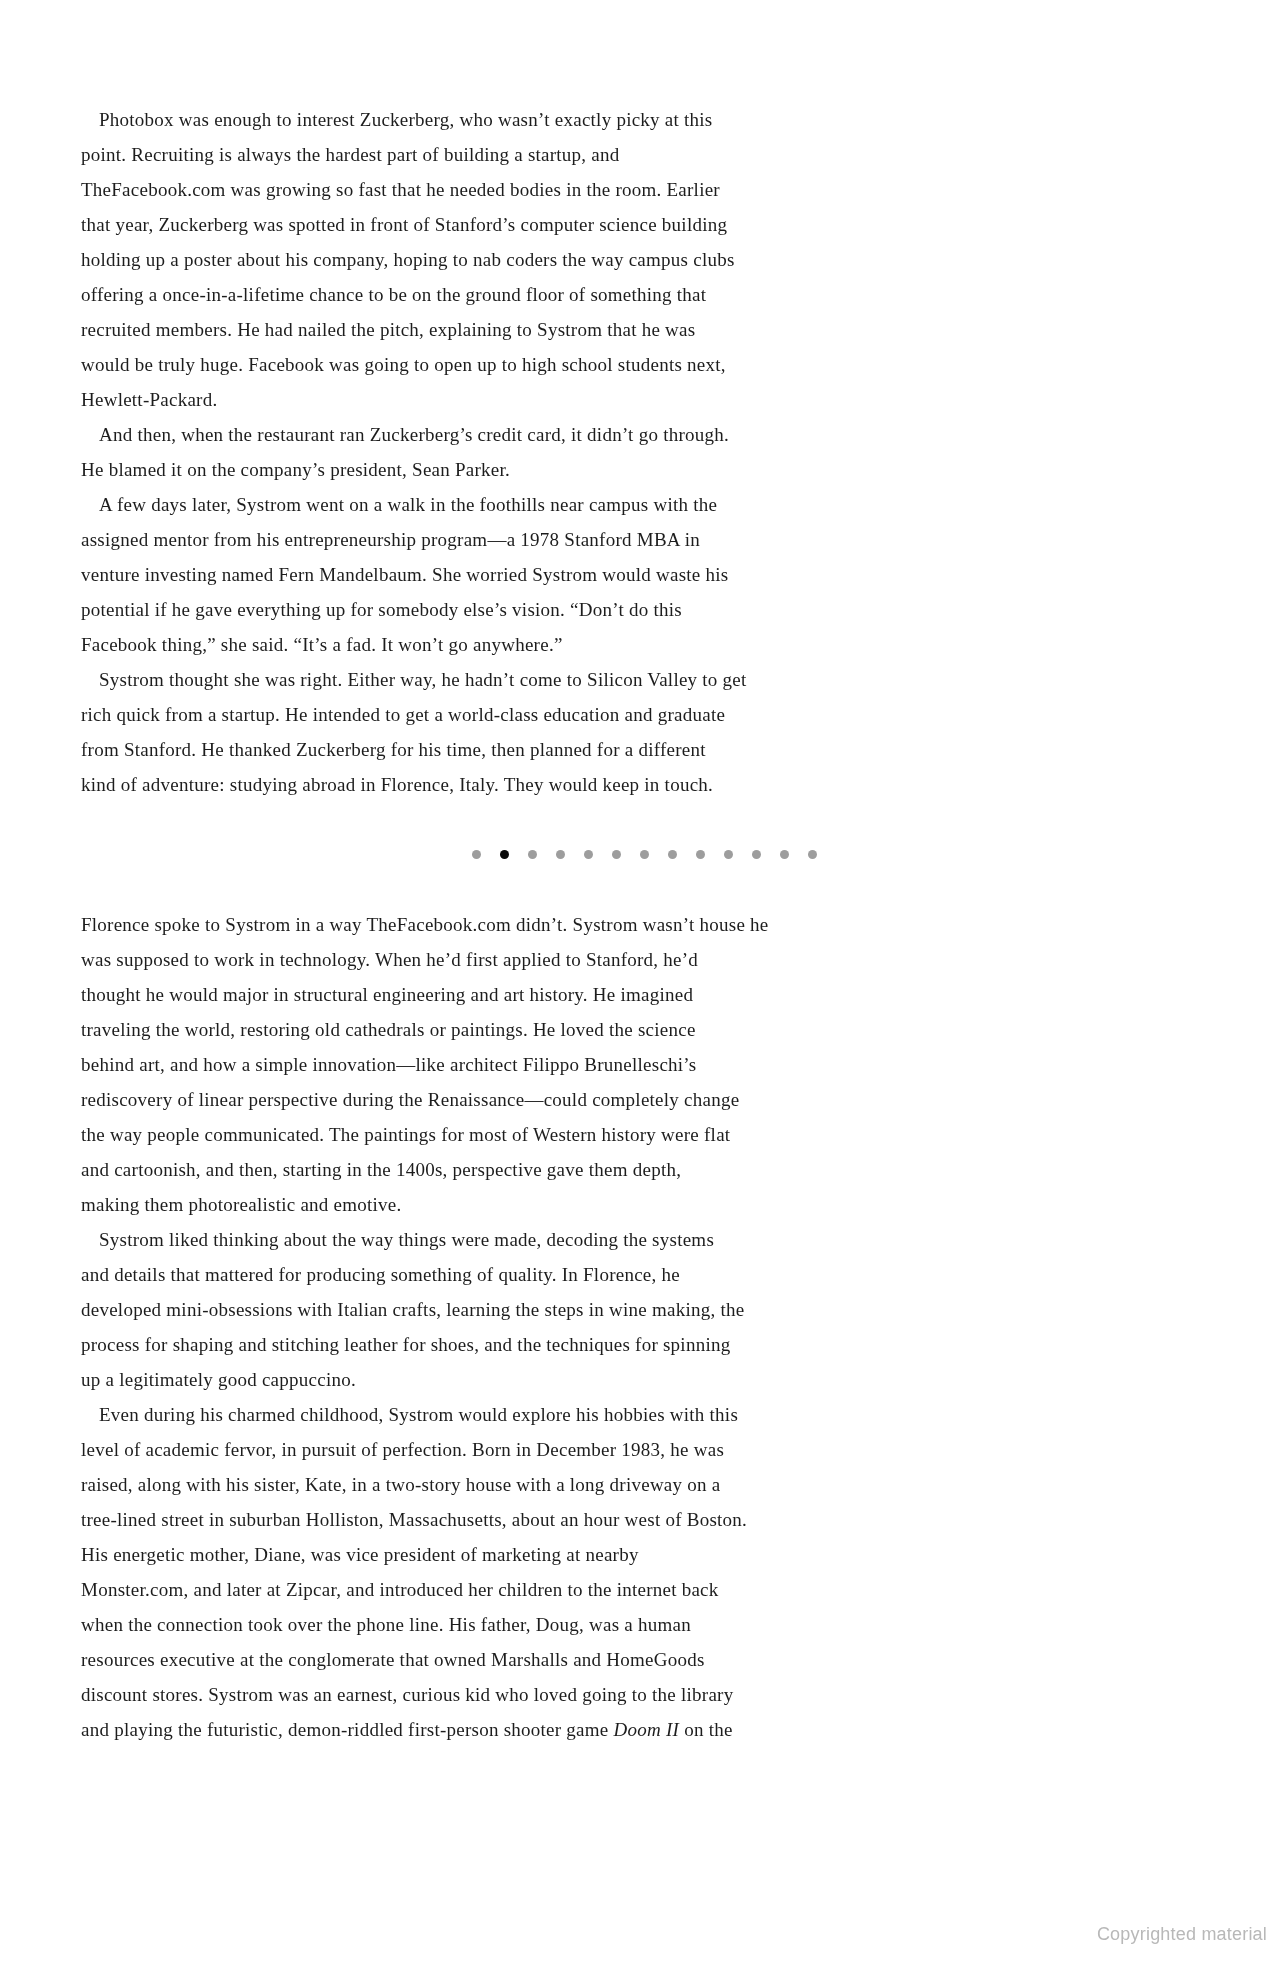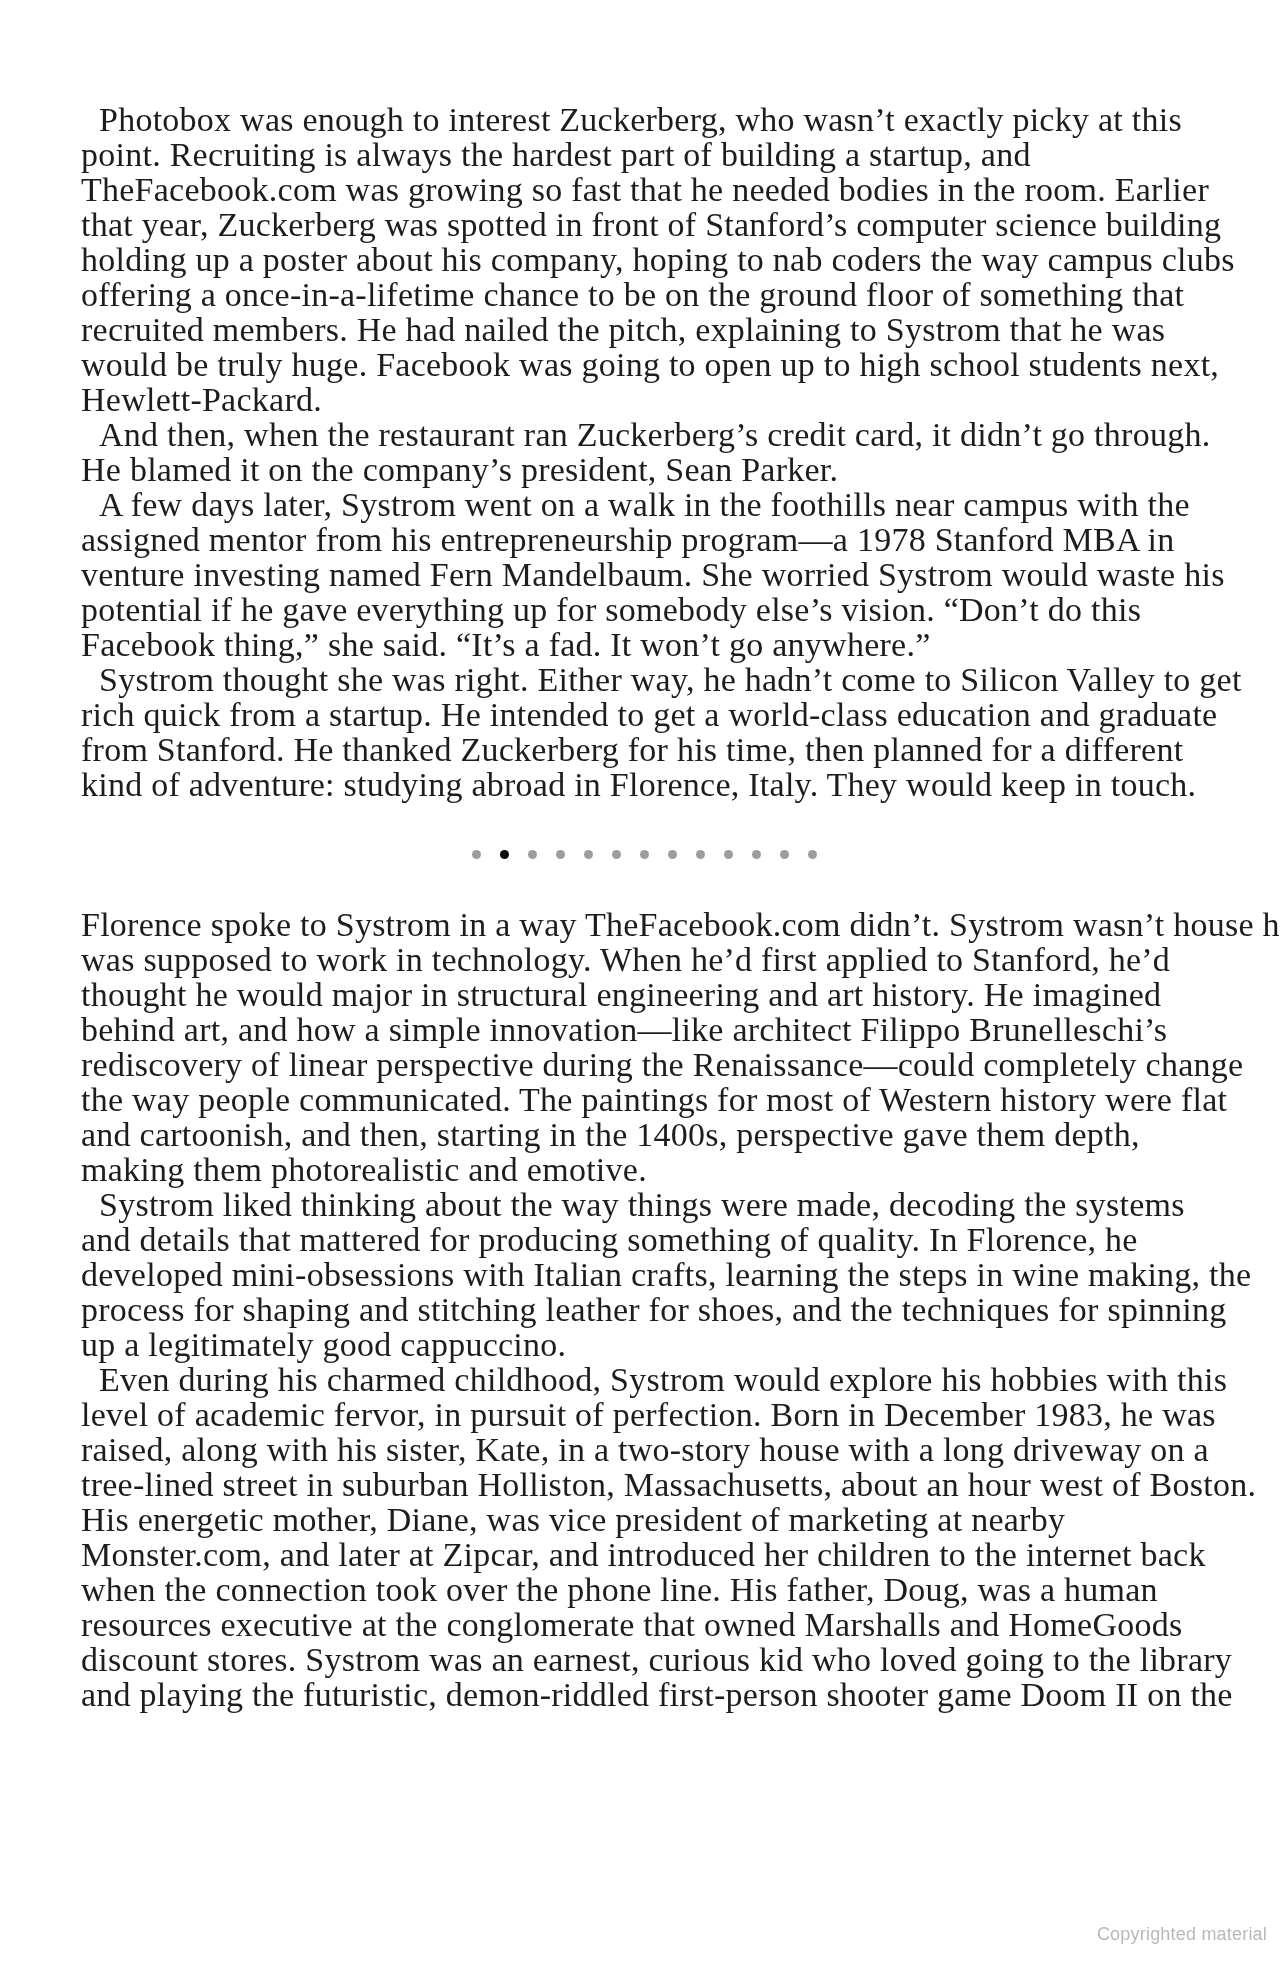--- a/index.html
+++ b/index.html
@@ -10,28 +10,28 @@
     position: relative;
     overflow: hidden;
     font-family: "Liberation Serif", "DejaVu Serif", serif;
   }
   #text-block {
     position: absolute;
     left: 81px;
     top: 102px;
     width: 1110px;
     color: #1d1d1d;
-    font-size: 34px;
+    font-size: 19px;
     line-height: 35px;
     letter-spacing: 0.25px;
   }
   .para { margin: 0; }
   .line { white-space: nowrap; }
   .para.indent .line:first-child { text-indent: 18px; }
-  .it { }
+  .it { font-style: italic; }
   .dots-row {
     height: 105px;
     display: flex;
     align-items: center;
     gap: 19px;
     padding-left: 391px;
   }
   .dot {
     width: 9px;
     height: 9px;
@@ -93,20 +93,21 @@
         <span class="dot" style="background: rgb(157, 157, 157);"></span>
         <span class="dot" style="background: rgb(157, 157, 157);"></span>
         <span class="dot" style="background: rgb(157, 157, 157);"></span>
         <span class="dot" style="background: rgb(157, 157, 157);"></span>
         <span class="dot" style="background: rgb(157, 157, 157);"></span>
       </div>
       <div class="para">
         <div class="line">Florence spoke to Systrom in a way TheFacebook.com didn’t. Systrom wasn’t house he</div>
         <div class="line">was supposed to work in technology. When he’d first applied to Stanford, he’d</div>
         <div class="line">thought he would major in structural engineering and art history. He imagined</div>
+        <div class="line">traveling the world, restoring old cathedrals or paintings. He loved the science</div>
         <div class="line">behind art, and how a simple innovation—like architect Filippo Brunelleschi’s</div>
         <div class="line">rediscovery of linear perspective during the Renaissance—could completely change</div>
         <div class="line">the way people communicated. The paintings for most of Western history were flat</div>
         <div class="line">and cartoonish, and then, starting in the 1400s, perspective gave them depth,</div>
         <div class="line">making them photorealistic and emotive.</div>
       </div>
       <div class="para indent">
         <div class="line">Systrom liked thinking about the way things were made, decoding the systems</div>
         <div class="line">and details that mattered for producing something of quality. In Florence, he</div>
         <div class="line">developed mini-obsessions with Italian crafts, learning the steps in wine making, the</div>

